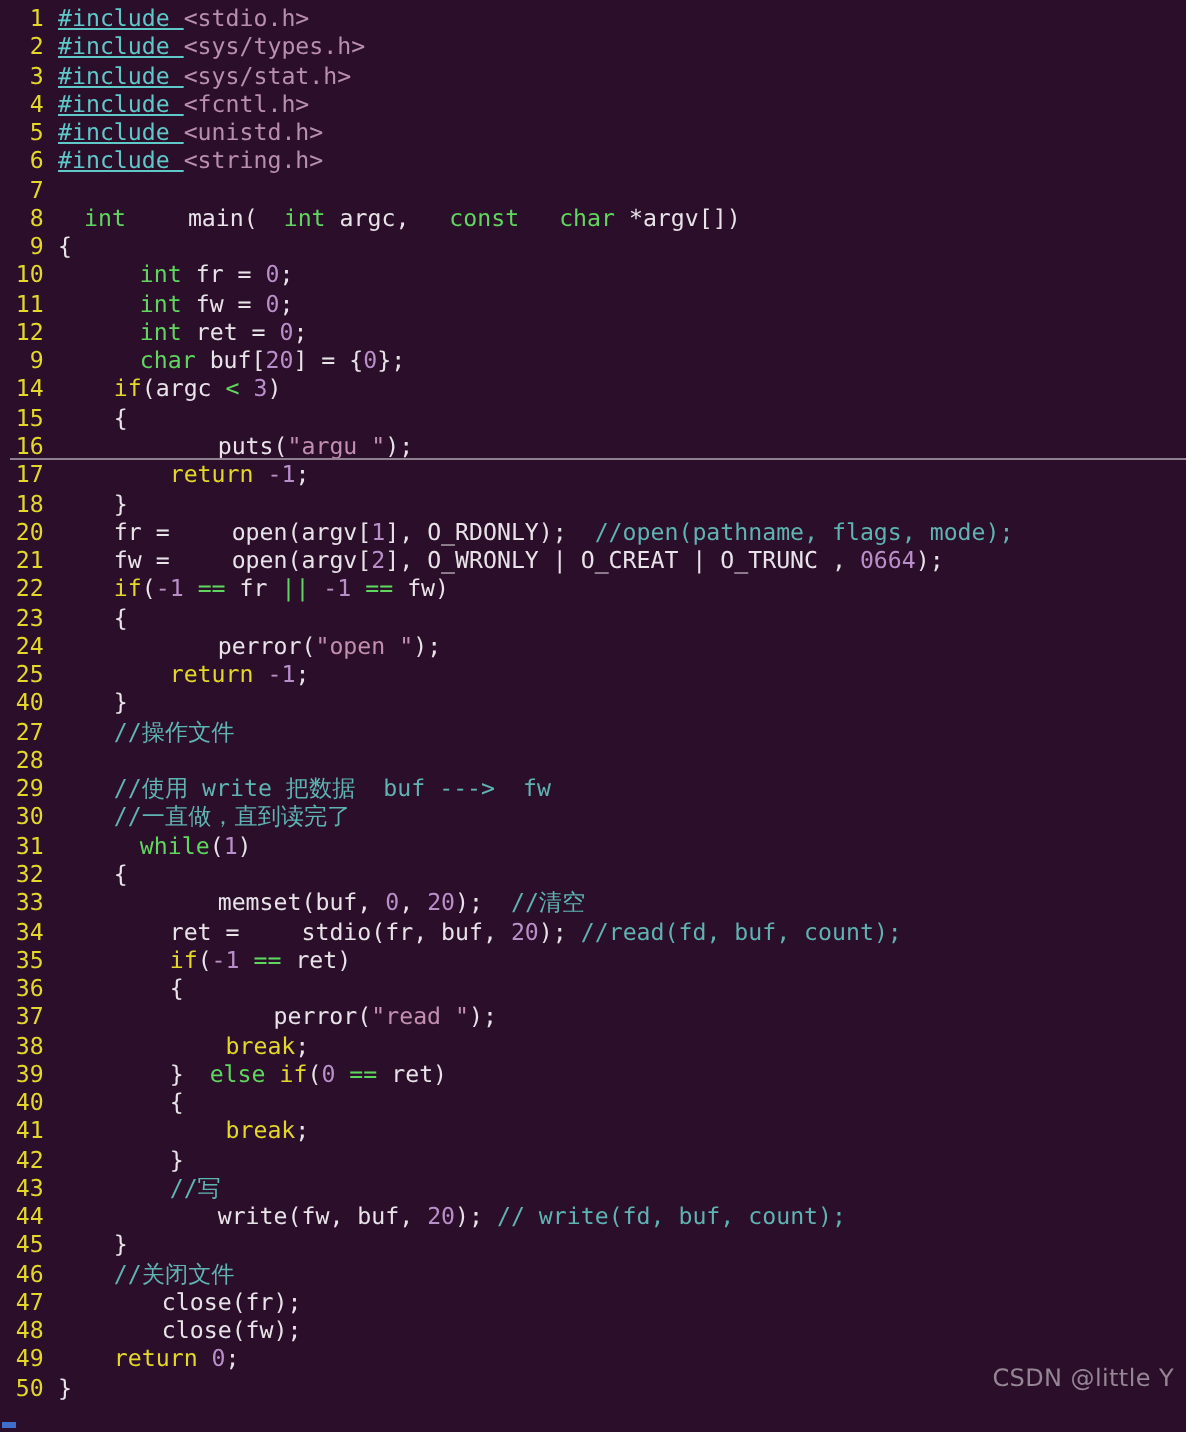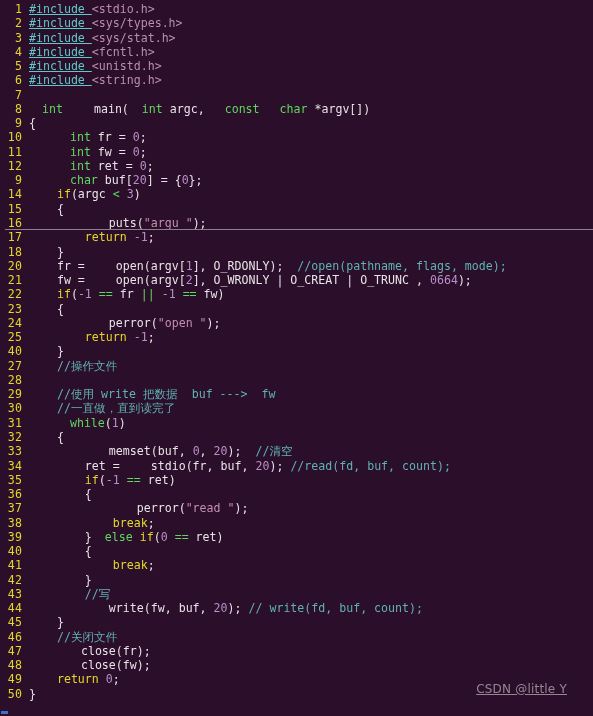--- a/index.html
+++ b/index.html
@@ -73,28 +73,27 @@
   .str     { color: #c38fb0; }      
   .num     { color: #b98fc9; }      
   .cmt     { color: #5fb3b3; }      
   .fn      { color: #e8e3e8; padding-left: 24px; }      
   .op      { color: #5fd75f; }      
   .pun     { color: #e8e3e8; }
   .brace   { color: #e8e3e8; }
 
   .watermark {
     position: absolute;
-    right: 26px;
+    right: 6px;
     bottom: 20px;
     color: #9b8d9b;
     font-family: "DejaVu Sans", "Liberation Sans", sans-serif;
     font-size: 12px;
     letter-spacing: 0.2px;
     opacity: 0.95;
-    text-decoration: underline;
   }
   .corner-mark {
     position: absolute;
     left: 1px;
     bottom: 2px;
     width: 7px;
     height: 3px;
     background: #3f6fc9;
   }
 </style>

